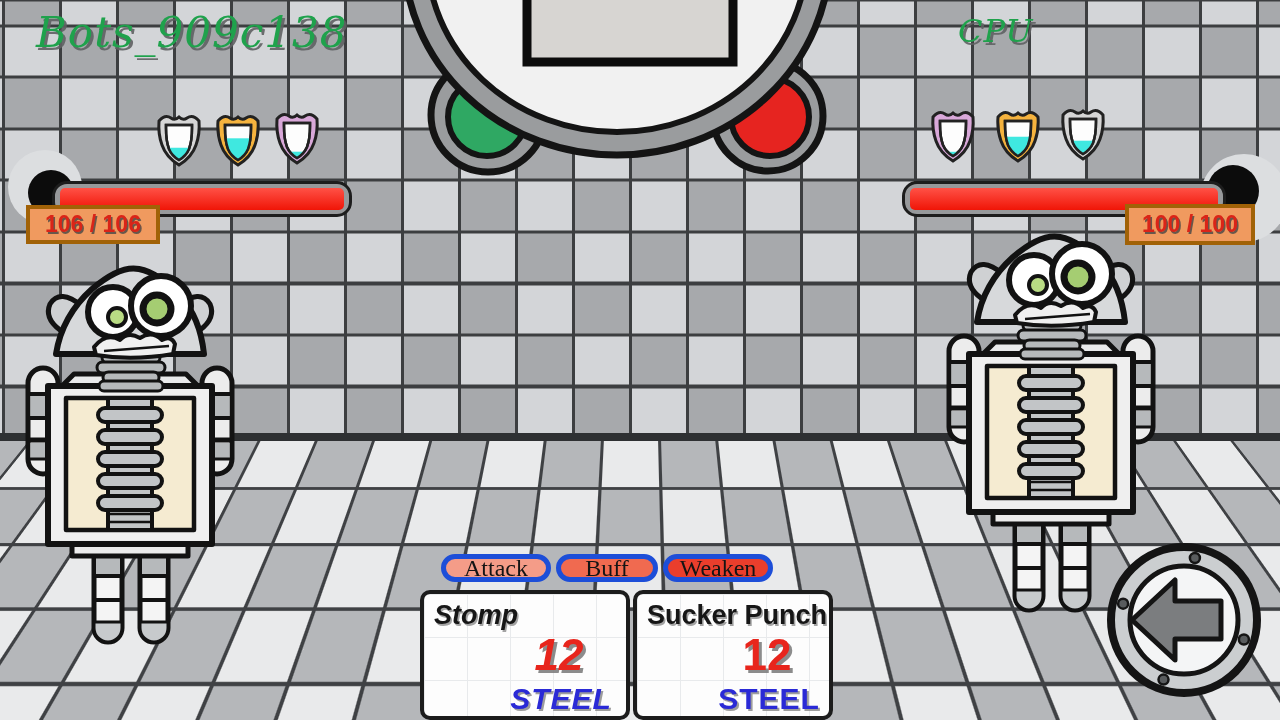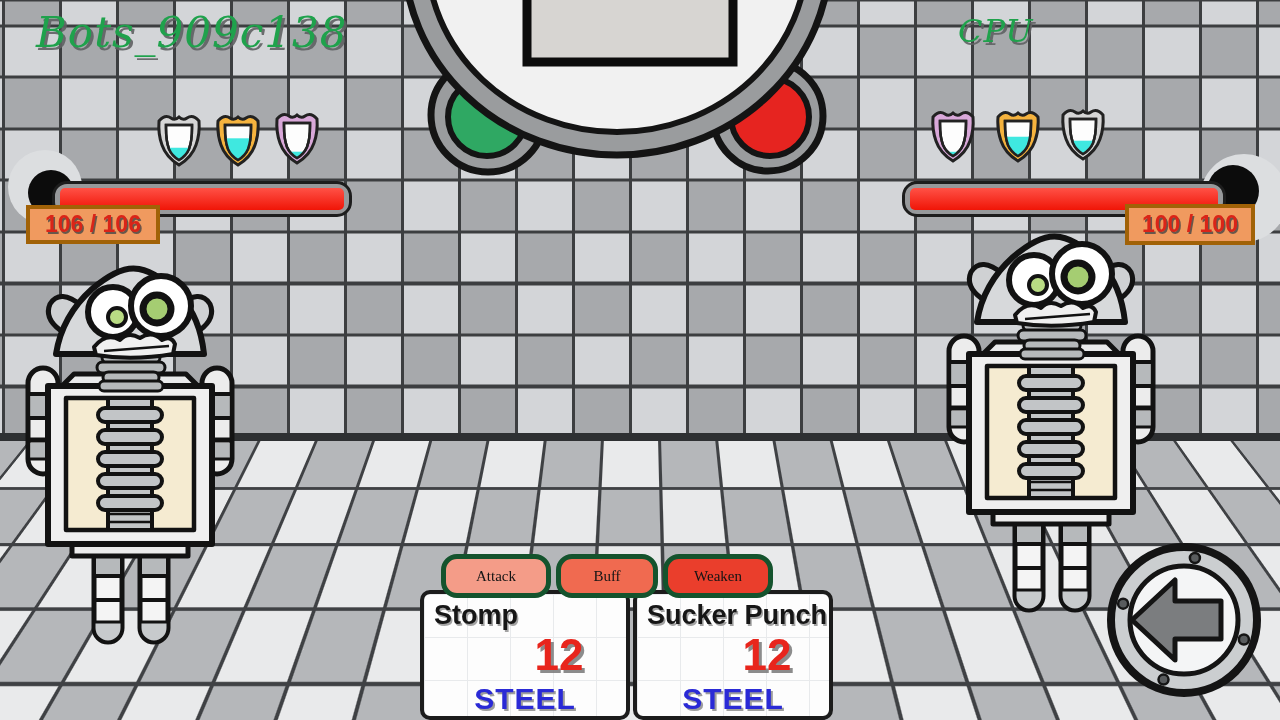--- a/index.html
+++ b/index.html
@@ -50,39 +50,39 @@
   
   .shield{position:absolute;z-index:4;}
   
   .machine{position:absolute;left:395px;top:0;z-index:1;}
   .robot{position:absolute;z-index:3;}
   .robot.left{left:20px;top:262px;}
   .robot.right{left:941px;top:230px;}
   .backbtn{position:absolute;left:1104px;top:541px;width:160px;height:160px;z-index:6;cursor:pointer;}
   
   .tabs{position:absolute;left:441px;top:554px;display:flex;gap:5px;z-index:6;}
-  .tab{height:44px;border:5px solid #14532d;border-radius:16px;
-    font-family:"Liberation Serif",serif;font-size:15px;color:#141414;
+  .tab{height:28px;border:5px solid #1d4ed8;border-radius:16px;
+    font-family:"Liberation Serif",serif;font-size:24px;color:#141414;
     display:flex;align-items:center;justify-content:center;cursor:pointer;}
   .tab.t0{width:110px;background:#f49c88;}
   .tab.t1{width:102px;background:#f06a50;}
   .tab.t2{width:110px;background:#ea3e2c;}
   .cards{position:absolute;left:420px;top:590px;display:flex;gap:3px;z-index:5;}
   .card{position:relative;height:122px;background:#fdfdfd;border:4px solid #1c1c1c;border-radius:10px;
     background-image:linear-gradient(#e8eaec 1px,transparent 1px),
                      linear-gradient(90deg,#e8eaec 1px,transparent 1px);
     background-size:43px 43px;cursor:pointer;}
-  .card.c0{width:202px;}
+  .card.c0{width:202px;font-style:italic;}
   .card.c1{width:192px;}
   .card .name{position:absolute;left:10px;top:6px;font-weight:bold;font-size:27px;color:#161616;
     text-shadow:1.5px 1.5px 0 rgba(140,140,140,.8);white-space:nowrap;}
   .card .power{position:absolute;top:36px;width:100%;text-align:center;font-weight:bold;font-size:44px;
     color:#e8251c;text-shadow:3px 3px 0 rgba(120,120,120,.85);padding-left:34px;}
   .card .type{position:absolute;bottom:0px;width:100%;text-align:center;font-weight:bold;font-size:30px;
-    color:#2a2ad6;text-shadow:2px 2px 0 rgba(140,140,140,.85);letter-spacing:1px;}
+    color:#2a2ad6;text-shadow:2px 2px 0 rgba(140,140,140,.85);letter-spacing:1px;margin-left:36px;}
   .defs{position:absolute;width:0;height:0;}
 </style>
 </head>
 <body>
 
 <svg class="defs" aria-hidden="true">
   <defs>
     <path id="sh-outer" d="M3 9 Q9 2 15 6 Q19 9 23 5 Q27 9 31 6 Q37 2 43 9 Q44 22 40 33 Q36 45 23 53 Q10 45 6 33 Q2 22 3 9 Z"></path>
     <path id="sh-inner" d="M10 13 H36 V16 Q36 29 33 37 Q30 44 23 48 Q16 44 13 37 Q10 29 10 16 Z"></path>
     <clipPath id="sh-clip">

